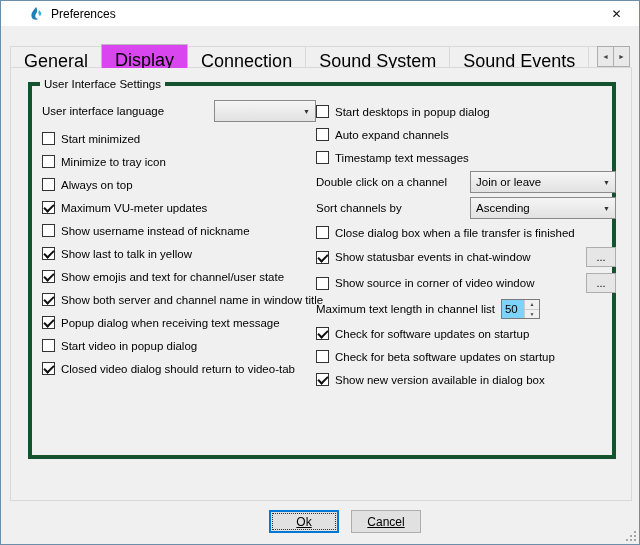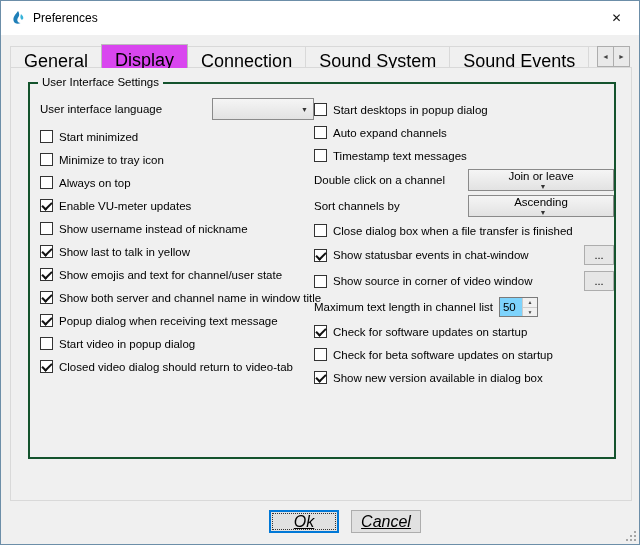--- a/index.html
+++ b/index.html
@@ -3,22 +3,22 @@
 <meta charset="utf-8">
 <style>
   * { box-sizing: border-box; margin: 0; padding: 0; }
   html,body { width:640px; height:545px; }
   body { font-family:"Liberation Sans", sans-serif; font-size:11.5px; color:#000; }
 
   .dialog { position:relative; width:640px; height:545px; background:#f0f0f0;
             border:1px solid #6c8ea8; overflow:hidden; }
 
   
-  .titlebar { position:absolute; top:0; left:0; right:0; height:34px; background:#fff;
-              display:flex; align-items:center; padding-left:9px; }
+  .titlebar { position:absolute; top:0; left:0; right:0; height:25px; background:#fff;
+              display:flex; align-items:center; padding-left:27px; }
   .appicon { width:16px; height:16px; margin-right:7px; display:flex; flex:none; }
   .title { font-size:12px; }
   .closebtn { margin-left:auto; width:45px; height:30px; display:flex; align-items:center;
               justify-content:center; font-size:12px; color:#111; cursor:pointer; }
 
   
   .tabs { position:absolute; top:43px; left:9px; right:9px; height:24px;
           display:flex; align-items:flex-start; overflow:hidden; z-index:2; }
   .tab { height:21px; margin-top:2px; padding:4px 13px 0; background:#f0f0f0;
          border:1px solid #d9d9d9; border-bottom:none; font-size:18px; white-space:nowrap; }
@@ -29,21 +29,21 @@
   .tsbtn { width:17px; height:21px; border:1px solid #adadad; background:#e9e9e9;
            display:flex; align-items:center; justify-content:center; font-size:7px; color:#444; }
   .tsbtn + .tsbtn { margin-left:-1px; }
 
   
   .pane { position:absolute; top:66px; left:9px; width:622px; height:434px;
           border:1px solid #d9d9d9; background:#f0f0f0; }
 
   
   .group { position:absolute; left:17px; top:14px; width:588px; height:377px;
-           border:2px solid #14532d; }
+           border:4px solid #14532d; }
   .gtitle { position:absolute; top:-8px; left:8px; background:#f0f0f0; padding:0 4px; }
 
   .col { position:absolute; top:14px; }
   .col.left  { left:10px;  width:274px; }
   .col.right { left:284px; width:300px; }
 
   .row { display:flex; align-items:center; height:23px; }
   .row.tall { height:26px; }
   .lang { height:22px; margin-bottom:5px; }
   .lbl { white-space:nowrap; }
@@ -53,38 +53,38 @@
          position:relative; flex:none; }
   .box.checked::after { content:""; position:absolute; left:3px; top:0; width:4px; height:8px;
          border:solid #111; border-width:0 2px 2px 0; transform:rotate(45deg); }
   .cbl { white-space:nowrap; }
 
   .combo { height:22px; border:1px solid #8a8a8a; background:linear-gradient(#f5f5f5,#e2e2e2);
            display:flex; align-items:center; padding:0 5px; flex:none; cursor:default; }
   .combo .cval { flex:1; white-space:nowrap; }
   .carrow { font-size:7px; color:#333; margin-left:4px; flex:none; }
   .lang-combo { width:102px; margin-left:auto; }
-  .w146 { width:146px; margin-left:auto;flex-direction:column; }
+  .w146 { width:146px; margin-left:auto; }
 
   .dots { width:30px; height:20px; border:1px solid #adadad; background:#e6e6e6;
           display:flex; align-items:center; justify-content:center; margin-left:auto;
           font-size:11px; line-height:8px; flex:none; cursor:pointer; }
 
   .spinbox { display:flex; height:20px; border:1px solid #7a7a7a; background:#7dd3fc;
              margin-left:6px; flex:none; }
   .spinval { width:22px; padding:0 3px; display:flex; align-items:center; }
   .spinbtns { width:15px; display:flex; flex-direction:column; border-left:1px solid #ccc; }
   .spb { flex:1; display:flex; align-items:center; justify-content:center; font-size:5px;
          color:#444; background:#f0f0f0; cursor:pointer; }
   .spb + .spb { border-top:1px solid #ccc; }
 
   
   .footer { position:absolute; left:268px; top:509px; display:flex; gap:12px; }
   .btn { width:70px; height:23px; background:#e1e1e1; border:1px solid #adadad;
-         display:flex; align-items:center; justify-content:center; font-size:16px; cursor:pointer;font-style:italic; }
+         display:flex; align-items:center; justify-content:center; font-size:12px; cursor:pointer; }
   .btn .u { text-decoration:underline; }
   .btn.ok { border:2px solid #0078d7; outline:1px dotted #333; outline-offset:-4px; }
 
   .grip { position:absolute; right:3px; bottom:3px; width:2px; height:2px; background:#a6a6a6;
           box-shadow:-4px 0 #a6a6a6,-8px 0 #a6a6a6,0 -4px #a6a6a6,-4px -4px #a6a6a6,0 -8px #a6a6a6;
           cursor:nwse-resize; }
 </style>
 </head>
 <body>
 
@@ -136,21 +136,21 @@
         <label class="cb">
           <span class="box"></span>
           <span class="cbl">Minimize to tray icon</span>
         </label>
         <label class="cb">
           <span class="box"></span>
           <span class="cbl">Always on top</span>
         </label>
         <label class="cb">
           <span class="box checked"></span>
-          <span class="cbl">Enable VU-meter updates</span>
+          <span class="cbl">Maximum VU-meter updates</span>
         </label>
         <label class="cb">
           <span class="box"></span>
           <span class="cbl">Show username instead of nickname</span>
         </label>
         <label class="cb">
           <span class="box checked"></span>
           <span class="cbl">Show last to talk in yellow</span>
         </label>
         <label class="cb">

